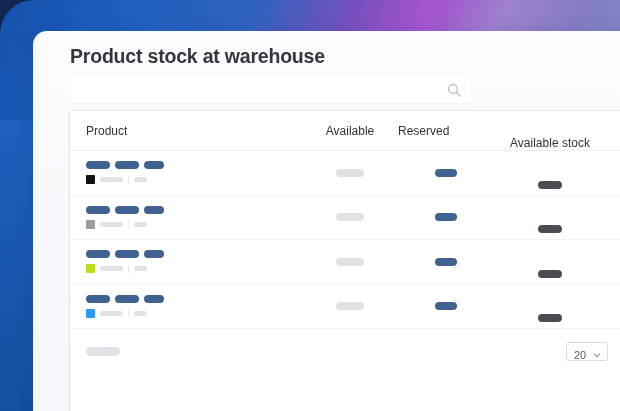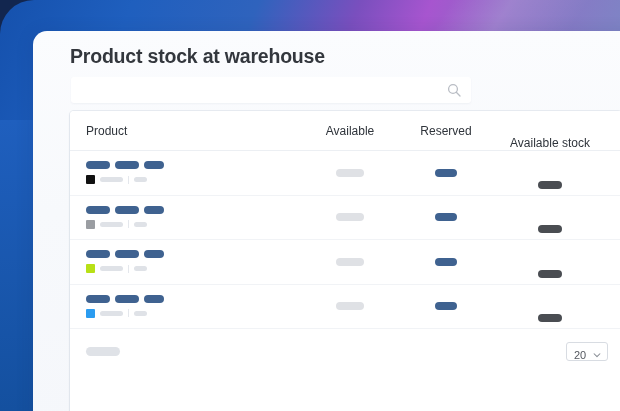--- a/index.html
+++ b/index.html
@@ -129,21 +129,21 @@
     border-bottom: 1px solid #eceff3;
     background: #ffffff;
   }
   .th {
     font-size: 12px;
     color: #2f343b;
     white-space: nowrap;
   }
   .col-product   { width: 216px; }
   .col-quantity  { width: 96px;  text-align: center; }
-  .col-reserved  { width: 96px;  text-align: center; }
+  .col-reserved  { width: 96px;  text-align: left; }
   .col-available { width: 112px; text-align: center; margin-top: 24px; }
 
   .trow {
     display: flex;
     align-items: center;
     height: 44.5px;
     padding: 0 0 0 16px;
     border-bottom: 1px solid #f1f3f6;
   }
 

